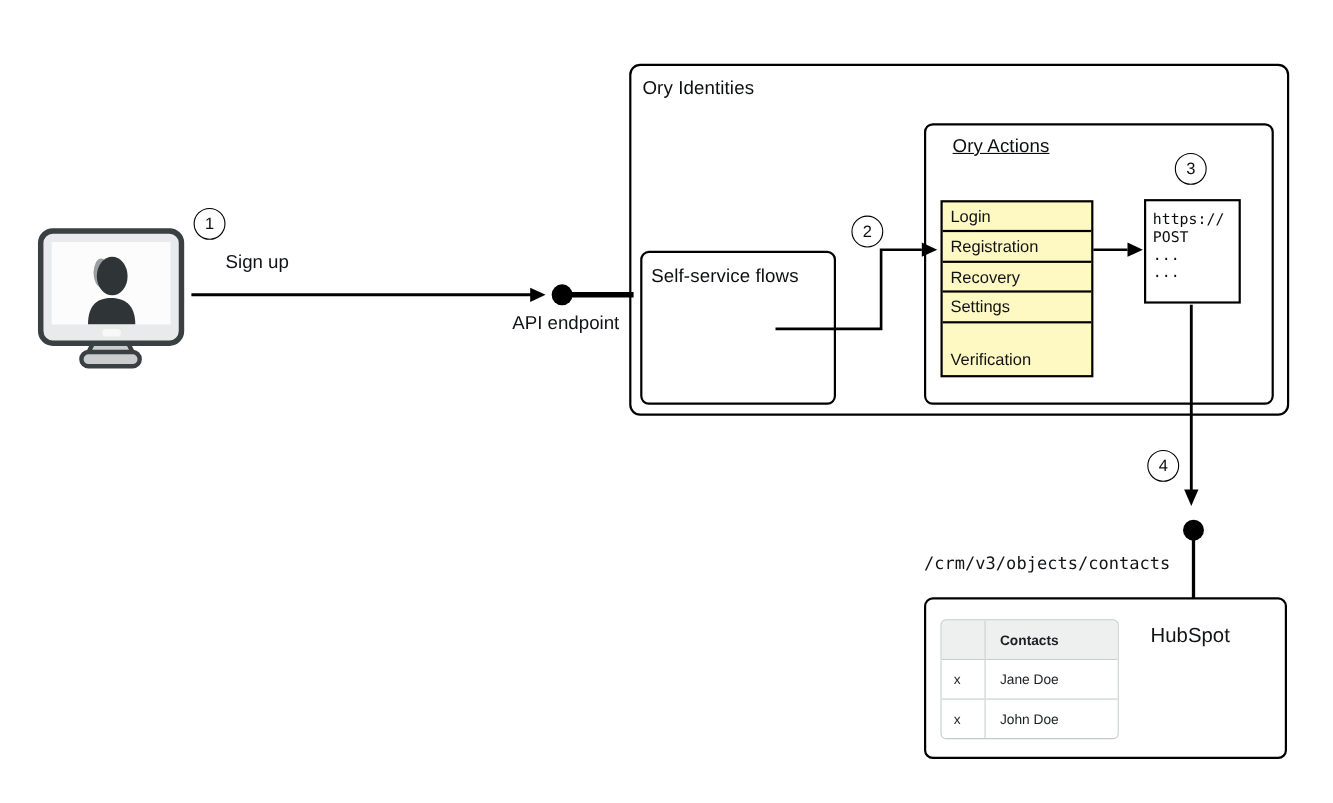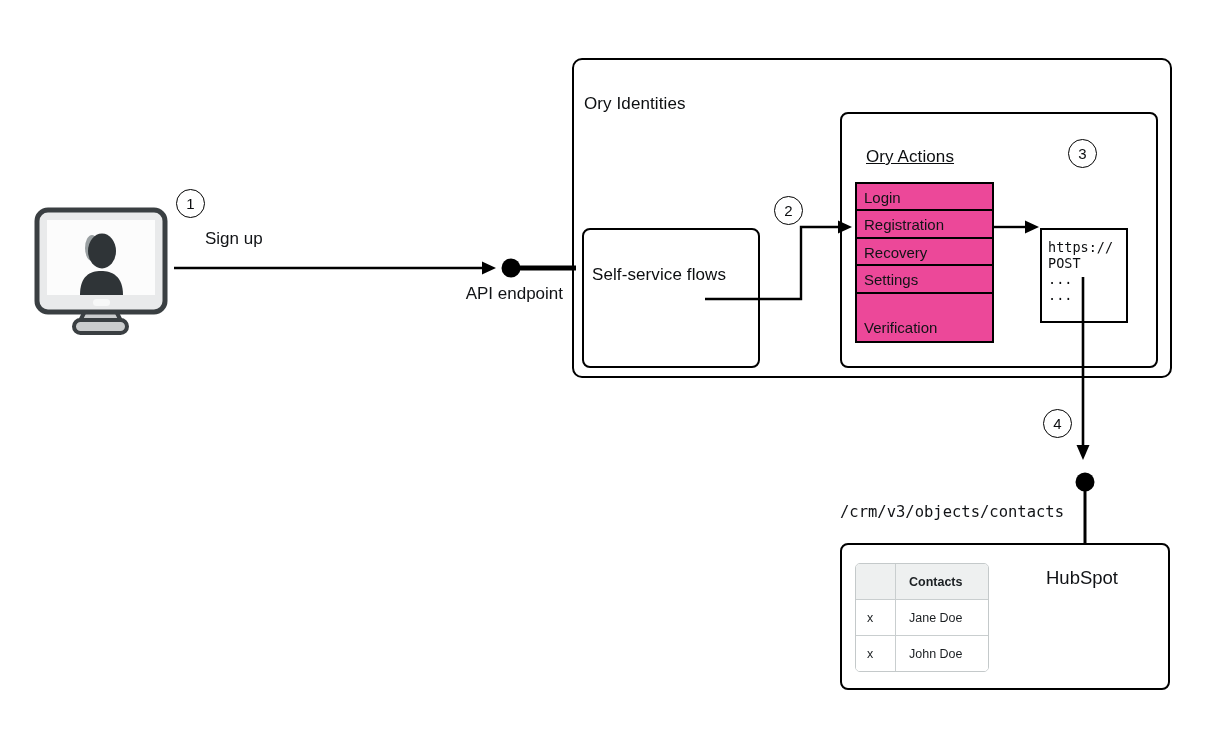--- a/index.html
+++ b/index.html
@@ -22,50 +22,48 @@
     border: 2px solid #000000;
     border-radius: 10px;
     background: transparent;
   }
   .box-title {
     position: absolute;
     font-size: 17px;
     letter-spacing: 0.1px;
     color: #0c0e10;
     white-space: nowrap;
-    margin-top: 24px;
   }
 
   
   .flow-table {
     position: absolute;
     left: 855px; top: 182px;
     width: 139px;
     border: 2px solid #000000;
-    background: #ec4899;
+    background: #fef9c3;
   }
   .flow-row {
     height: 27.4px;
     line-height: 27.4px;
     padding-left: 7px;
     font-size: 15px;
     border-bottom: 2px solid #000000;
     white-space: nowrap;
   }
   .flow-row:last-child { border-bottom: none; margin-top: 20px; }
 
   
   .code-box {
     position: absolute;
     left: 1040px; top: 181px;
     width: 88px; height: 95px;
     border: 2.5px solid #000000;
     background: #ffffff;
     padding: 9px 0 0 6px;
-    margin-top: 47px;
   }
   .code-line {
     font-family: "DejaVu Sans Mono", monospace;
     font-size: 13.5px;
     line-height: 16px;
     white-space: pre;
     color: #0c0e10;
   }
 
   
@@ -88,21 +86,21 @@
   .lbl-crm {
     left: 840px; top: 503px; width: 229px; text-align: left;
     font-family: "DejaVu Sans Mono", monospace; font-size: 15.5px;
   }
   .lbl-hubspot { left: 1046px; top: 567px; font-size: 18.5px; }
 
   
   .contacts-table {
     position: absolute;
     left: 855px; top: 563px;
-    width: 134px;
+    width: 162px;
     border: 1px solid #c4c9ca;
     border-radius: 5px;
     background: #ffffff;
     overflow: hidden;
   }
   .ct-row { display: flex; }
   .ct-header { background: #eef0f0; height: 35px; }
   .ct-body-row { height: 36px; background: #ffffff; border-top: 1px solid #c9cecf; }
   .ct-col1 {
     width: 40px; flex: 0 0 40px;

